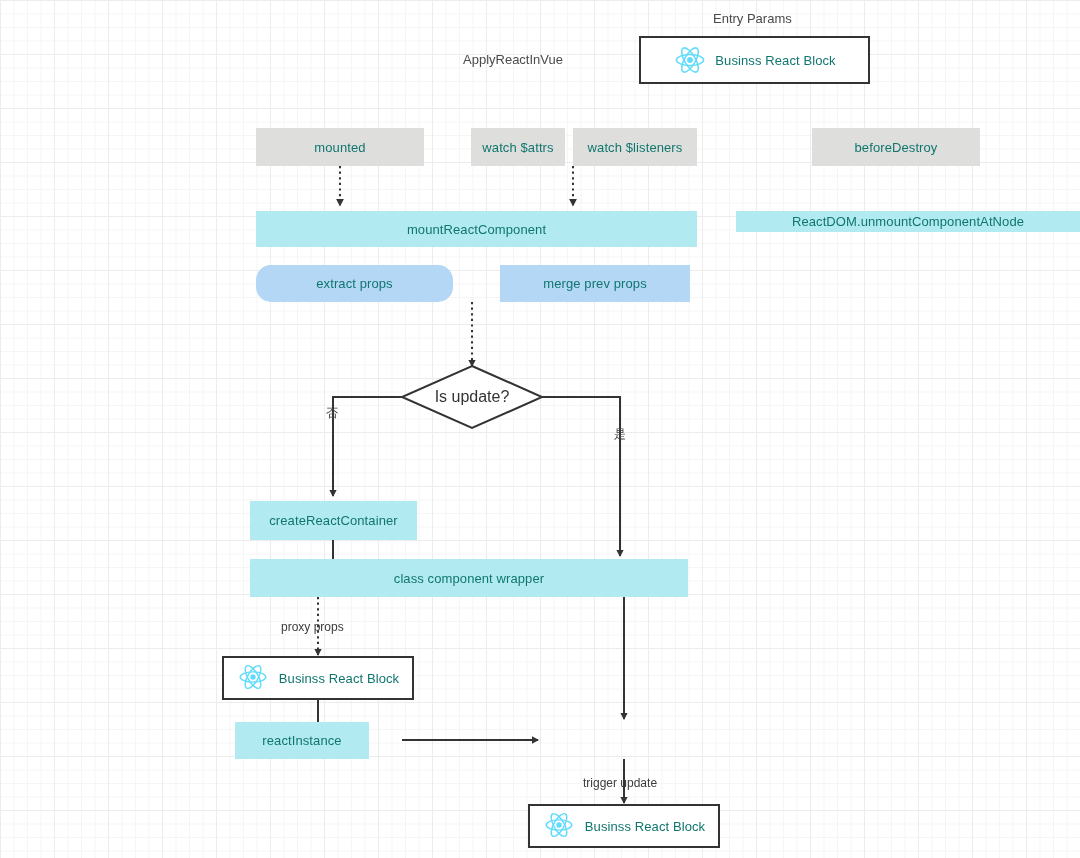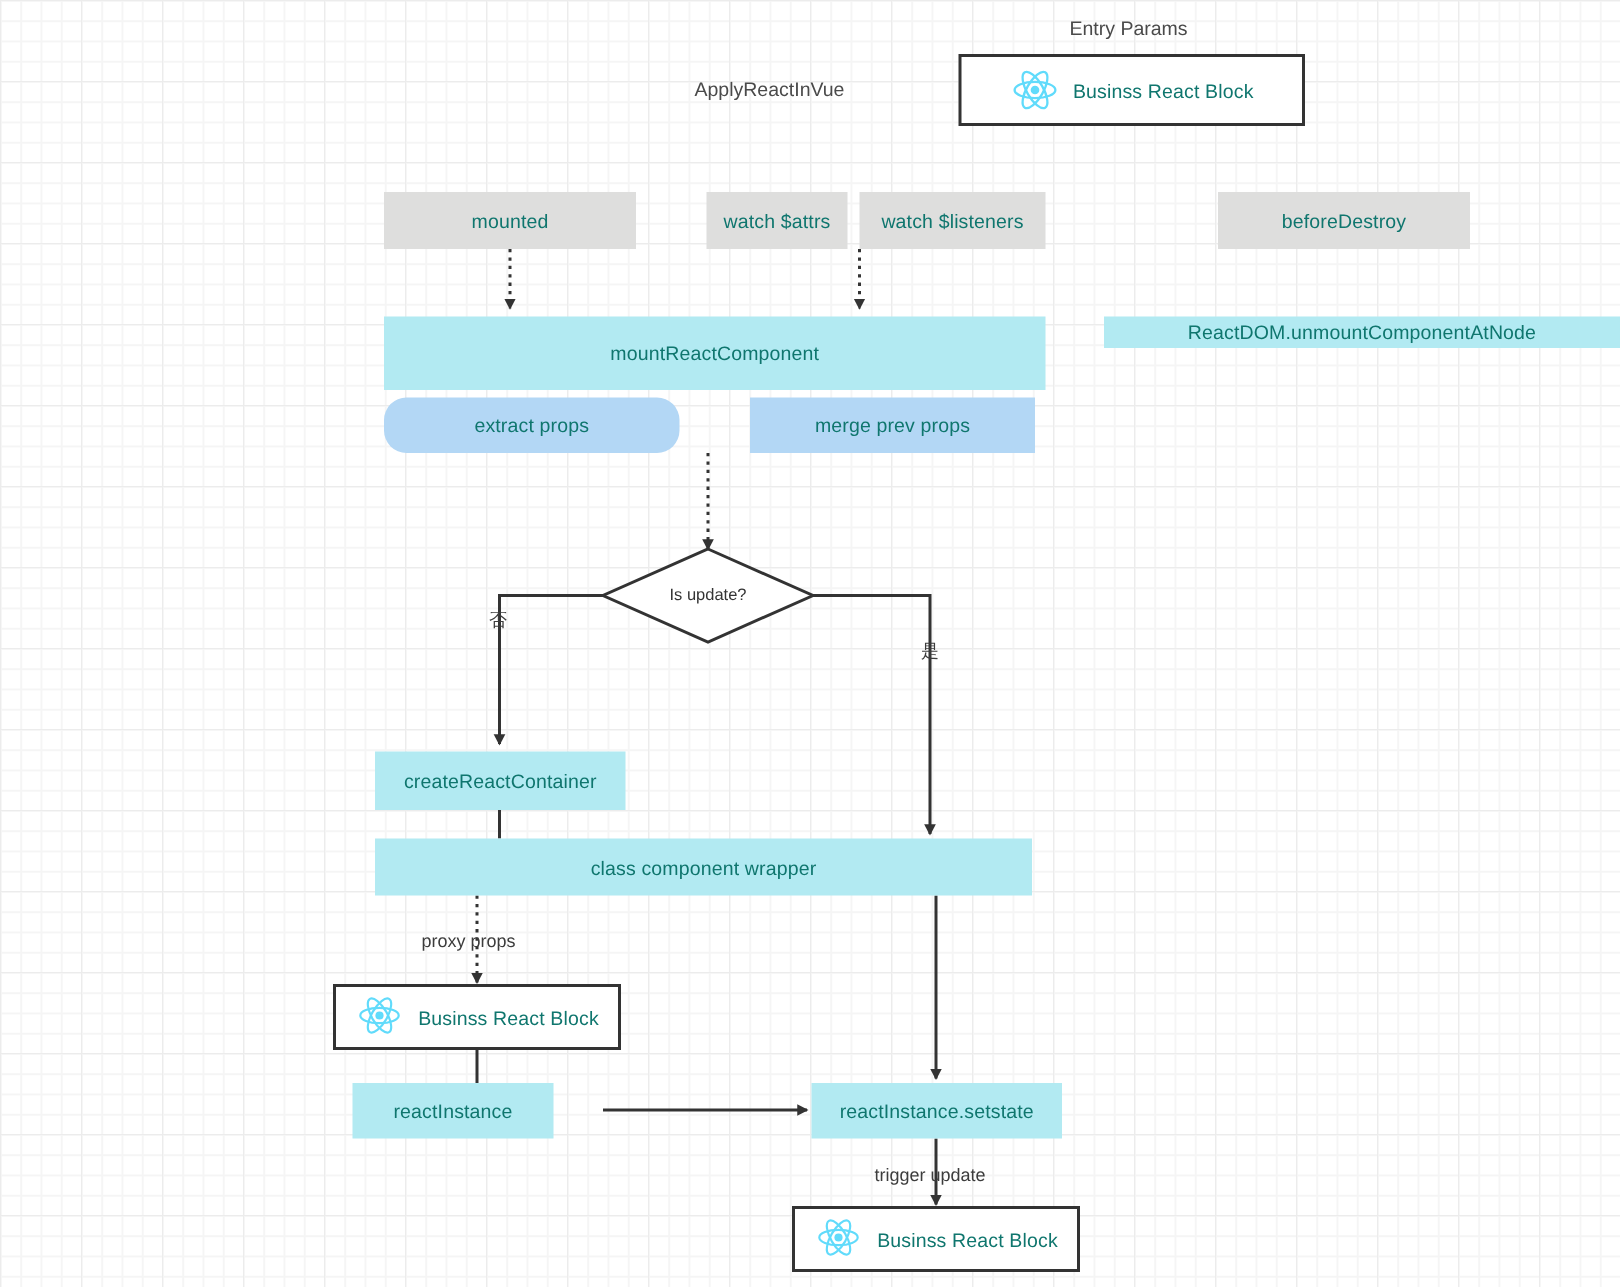--- a/index.html
+++ b/index.html
@@ -68,21 +68,21 @@
     position: absolute;
   }
   .diamond-text {
     position: absolute;
     left: 0; top: 0;
     width: 100%;
     height: 100%;
     display: flex;
     align-items: center;
     justify-content: center;
-    font-size: 11px;
+    font-size: 16px;
     color: #333333;
     white-space: nowrap;
   }
 </style>
 </head>
 <body>
 
 <div id="canvas">
 
   <svg id="edges" viewBox="0 0 1080 858" width="1080" height="858" xmlns="http://www.w3.org/2000/svg">
@@ -144,21 +144,21 @@
   </div>
 
   <div class="node node-gray" style="left:573px; top:128px; width:124px; height:38px;">
     <span>watch $listeners</span>
   </div>
 
   <div class="node node-gray" style="left:812px; top:128px; width:168px; height:38px;">
     <span>beforeDestroy</span>
   </div>
 
-  <div class="node node-cyan" style="left:256px; top:211px; width:441px; height:49px;">
+  <div class="node node-cyan" style="left:256px; top:211px; width:441px; height:36px;">
     <span>mountReactComponent</span>
   </div>
 
   <div class="node node-cyan" style="left:736px; top:211px; width:344px; height:21px;">
     <span>ReactDOM.unmountComponentAtNode</span>
   </div>
 
   <div class="node node-blue" style="left:256px; top:265px; width:197px; height:37px;border-radius:15px;">
     <span>extract props</span>
   </div>
@@ -196,23 +196,20 @@
         </g>
       </svg>
     </span>
     <span class="label">Businss React Block</span>
   </div>
 
   <div class="node node-cyan" style="left:235px; top:722px; width:134px; height:37px;">
     <span>reactInstance</span>
   </div>
 
-  <div class="node node-cyan" style="left:541px; top:722px; width:167px; height:37px;">
-    <span>reactInstance.setstate</span>
-  </div>
 
   <div class="edge-label" style="left:583px; top:776px;">trigger update</div>
 
   <div class="node node-white" style="left:528px; top:804px; width:192px; height:44px;">
     <span class="react-mark">
       <svg viewBox="0 0 100 100" width="32" height="32" xmlns="http://www.w3.org/2000/svg">
         <circle cx="50" cy="50" r="8.5" fill="#61dbfb"></circle>
         <g fill="none" stroke="#61dbfb" stroke-width="4.5">
           <ellipse cx="50" cy="50" rx="40" ry="16"></ellipse>
           <ellipse cx="50" cy="50" rx="40" ry="16" transform="rotate(60 50 50)"></ellipse>

